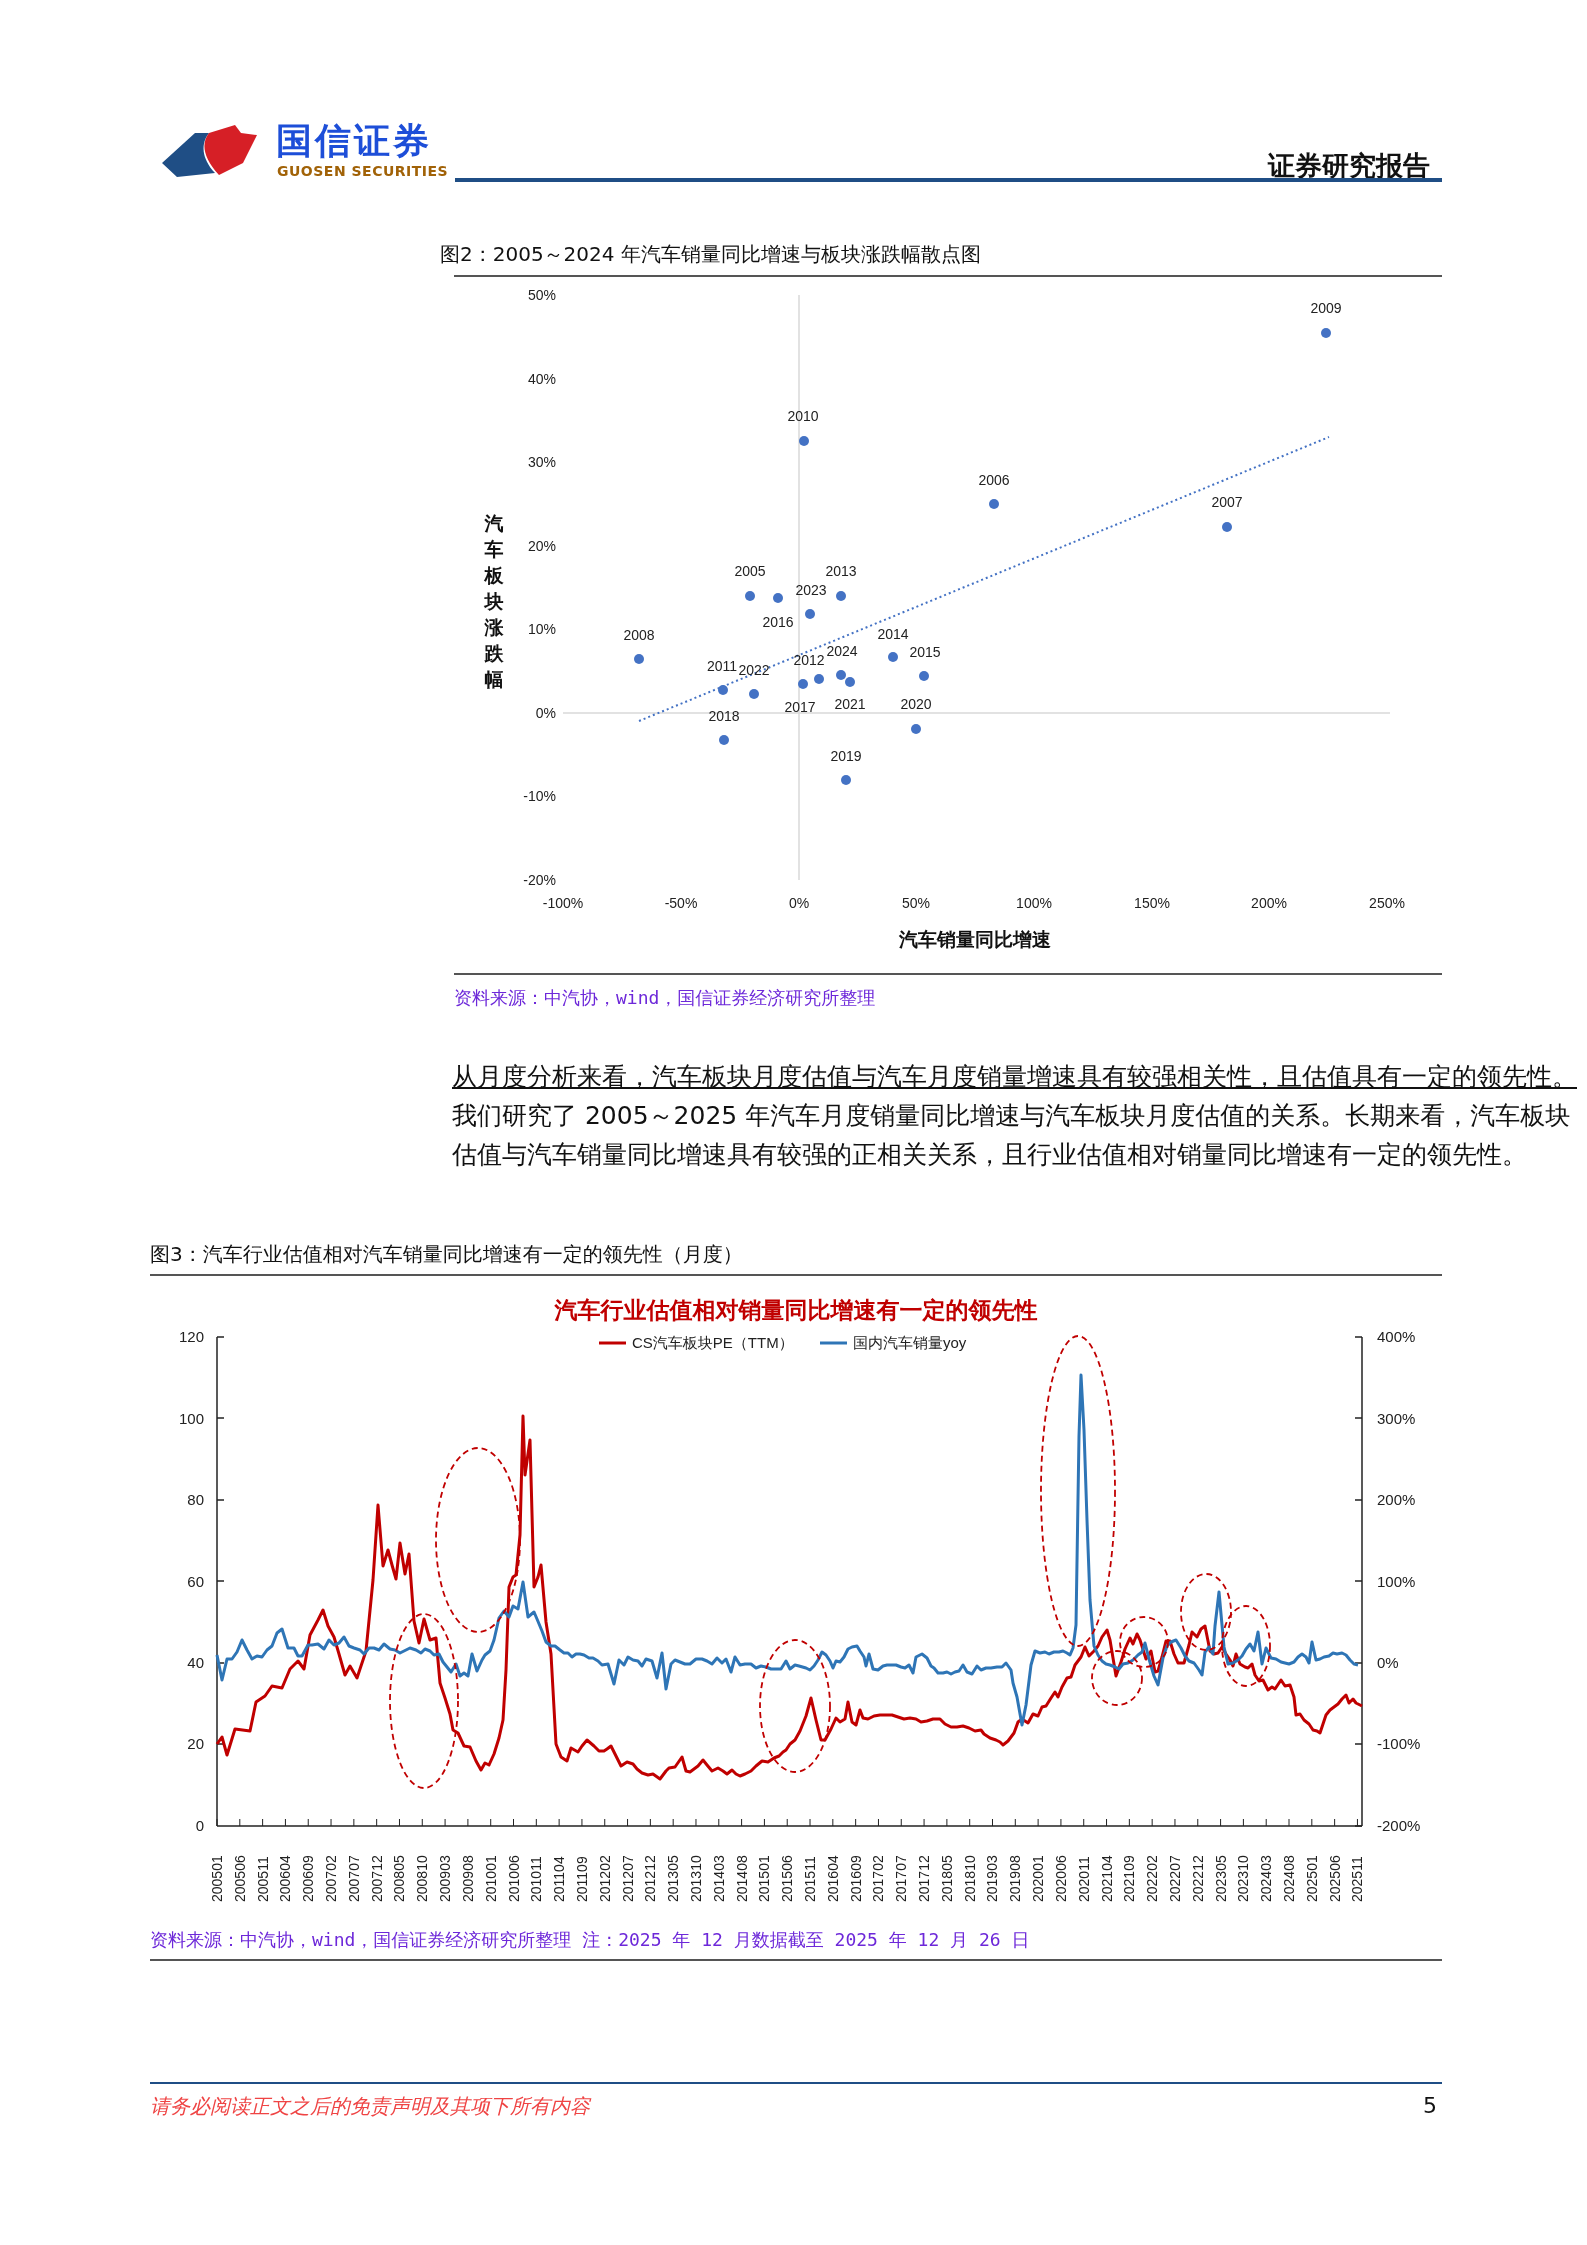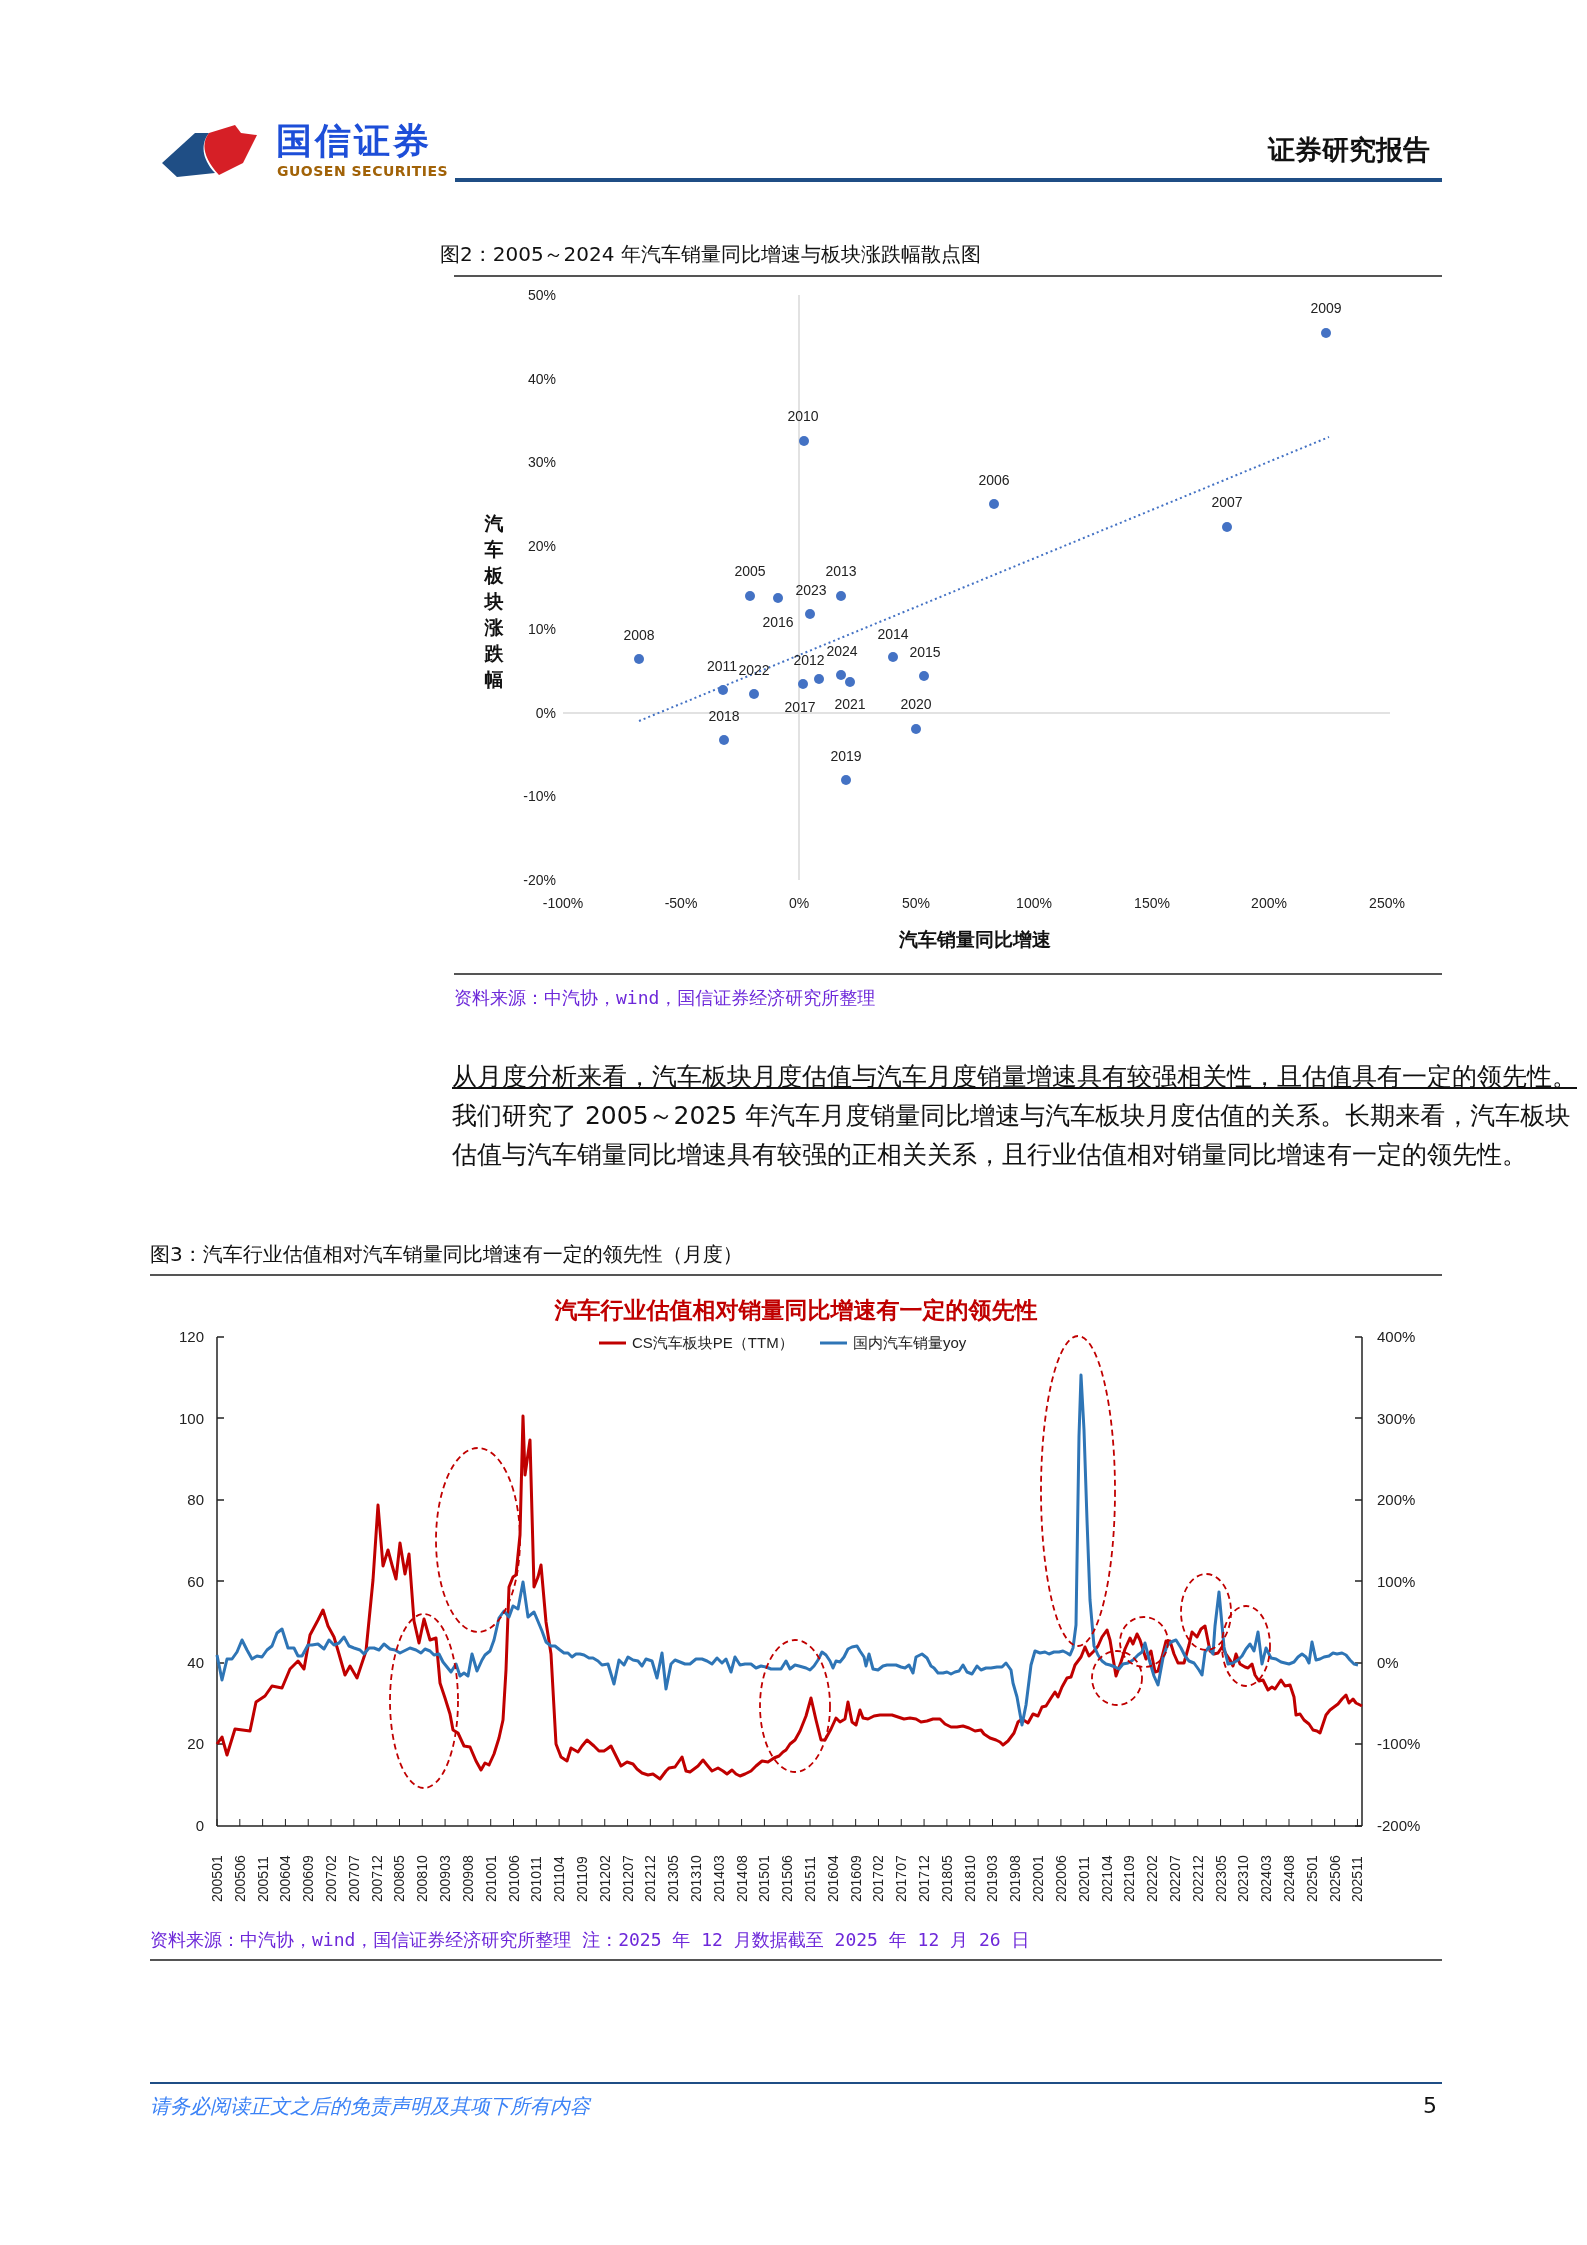--- a/index.html
+++ b/index.html
@@ -8,36 +8,36 @@
   .abs { position: absolute; }
   .logo-text-cn { font-size: 36px; font-weight: bold; color: #1d4ed8; letter-spacing: 3px; }
   .logo-text-en { font-size: 14px; font-weight: bold; color: #a16207; letter-spacing: 0.5px; }
   .header-right { font-size: 27px; font-weight: bold; color: #111; }
   .header-rule { background: #1f4e85; height: 4px; }
   .fig-title { font-size: 20px; color: #111; font-family: "DejaVu Sans", sans-serif; }
   .rule-grey { background: #555; height: 2px; }
   .source { font-size: 18px; color: #6d28d9; font-family: "DejaVu Sans Mono", "Liberation Mono", monospace; }
   .para { font-size: 25px; line-height: 39px; color: #111; width: 1130px; }
   .para .em { font-weight: normal; text-decoration: underline; text-align: center; }
-  .footer-note { font-size: 20px; font-style: italic; color: #3b82f6; }
+  .footer-note { font-size: 20px; font-style: italic; color: #ef4444; }
   .page-num { font-size: 22px; color: #111; }
   svg text { font-family: "Liberation Sans", "DejaVu Sans", sans-serif; }
 </style>
 </head>
 <body>
 
 <div class="abs" style="left:157px; top:113px; width:110px; height:68px;">
   <svg width="110" height="68" viewBox="0 0 110 68">
     <path d="M5 50 L38 20 L52 20 C44 30 44 45 58 60 L20 64 Z" fill="#1f4e85"></path>
     <path d="M52 20 L78 12 L84 20 L100 22 L86 50 L62 62 C46 45 44 30 52 20 Z" fill="#d61f26"></path>
   </svg>
 </div>
 <div class="abs logo-text-cn" style="left:276px; top:117px;">国信证券</div>
 <div class="abs logo-text-en" style="left:277px; top:163px;">GUOSEN SECURITIES</div>
-<div class="abs header-right" style="left:1268px; top:132px;">证券研究报告</div>
+<div class="abs header-right" style="left:1268px; top:148px;">证券研究报告</div>
 <div class="abs header-rule" style="left:455px; top:178px; width:987px;"></div>
 
 <div class="abs fig-title" style="left:440px; top:241px;">图2：2005～2024 年汽车销量同比增速与板块涨跌幅散点图</div>
 <div class="abs rule-grey" style="left:454px; top:275px; width:988px;"></div>
 
 <svg class="abs" style="left:454px; top:280px;" width="990" height="690" viewBox="454 280 990 690">
 
   <line x1="563" y1="713" x2="1390" y2="713" stroke="#d9d9d9" stroke-width="1.5"></line>
   <line x1="799" y1="295" x2="799" y2="880" stroke="#d9d9d9" stroke-width="1.5"></line>
 

